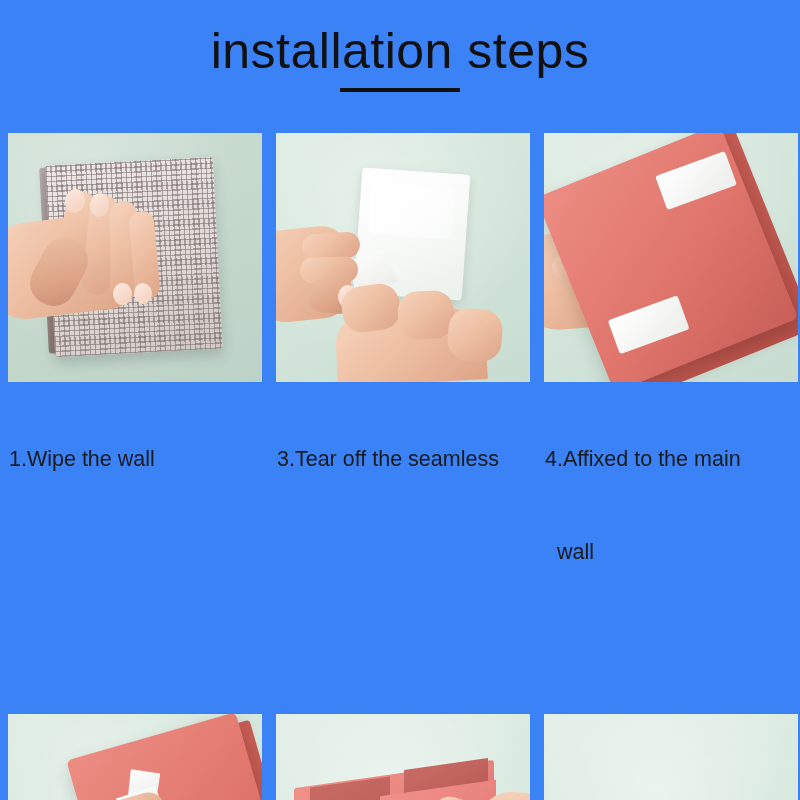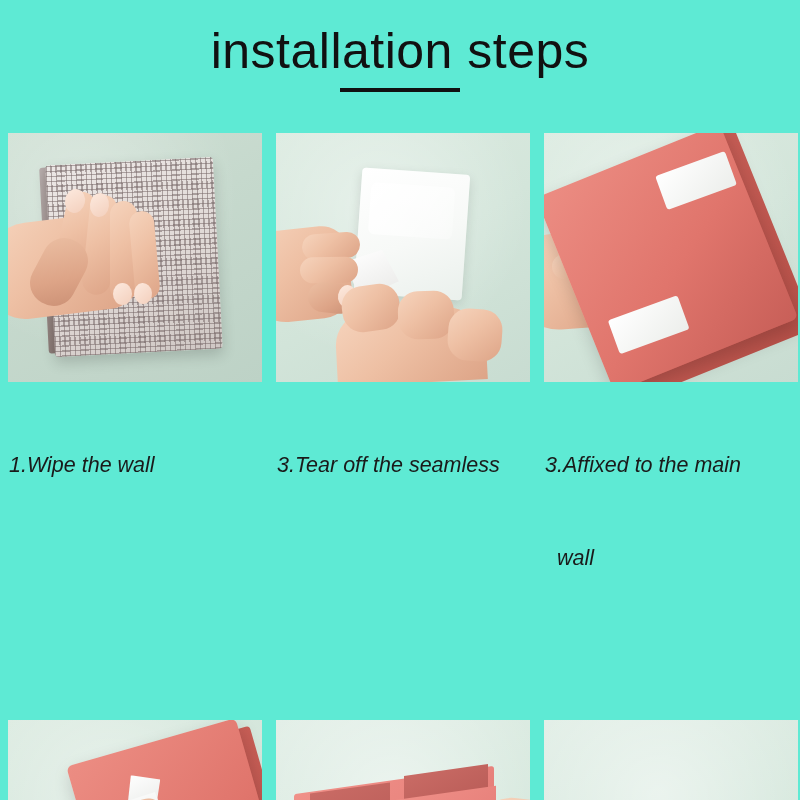--- a/index.html
+++ b/index.html
@@ -10,21 +10,21 @@
     width: 800px;
     height: 800px;
     background: #ffffff;
     font-family: "Liberation Sans", sans-serif;
     overflow: hidden;
   }
   .page {
     position: relative;
     width: 800px;
     height: 800px;
-    background: #5eead4;
+    background: #3b82f6;
   }
 
   
   .title-block {
     position: absolute;
     left: 0;
     top: 22px;
     width: 800px;
     text-align: center;
   }
@@ -61,25 +61,23 @@
     position: relative;
     width: 254px;
     height: 249px;
     overflow: hidden;
     background: #c9dcd0;
   }
   .caption {
     font-size: 21.5px;
     color: #1a1a1a;
     line-height: 31px;
-    padding-top: 6px;
     padding-left: 1px;
     white-space: pre;
     font-family: "Liberation Sans", sans-serif;
-    font-style: italic;
   }
   .row2 .photo { height: 249px; }
   .spacer-row { height: 84px; }
 
   
 
   .wall {
     position: absolute;
     inset: 0;
     background:
@@ -261,21 +259,21 @@
         <div class="skin finger" style="left:8px; top:120px; width:60px; height:26px; transform:rotate(-2deg);"></div>
         <div class="nail" style="left:52px; top:124px; width:17px; height:21px; transform:rotate(8deg);"></div>
 
         <div class="plate-edge" style="left:30px; top:26px; width:208px; height:216px; transform:rotate(-22deg);"></div>
         <div class="plate" style="left:24px; top:20px; width:198px; height:210px; transform:rotate(-22deg);">
           <div class="tape" style="left:118px; top:26px; width:74px; height:36px; transform:rotate(2deg);"></div>
           <div class="tape" style="left:20px; top:142px; width:74px; height:36px; transform:rotate(2deg);"></div>
         </div>
       </div>
       <div class="caption">
-        <div>3.Affixed to the main</div>
+        <div>4.Affixed to the main</div>
         <div>  wall</div>
       </div>
     </div>
 
     <div class="spacer-row"></div>
     <div class="spacer-row"></div>
     <div class="spacer-row"></div>
 
     <div class="step-cell row2">
       <div class="photo">

